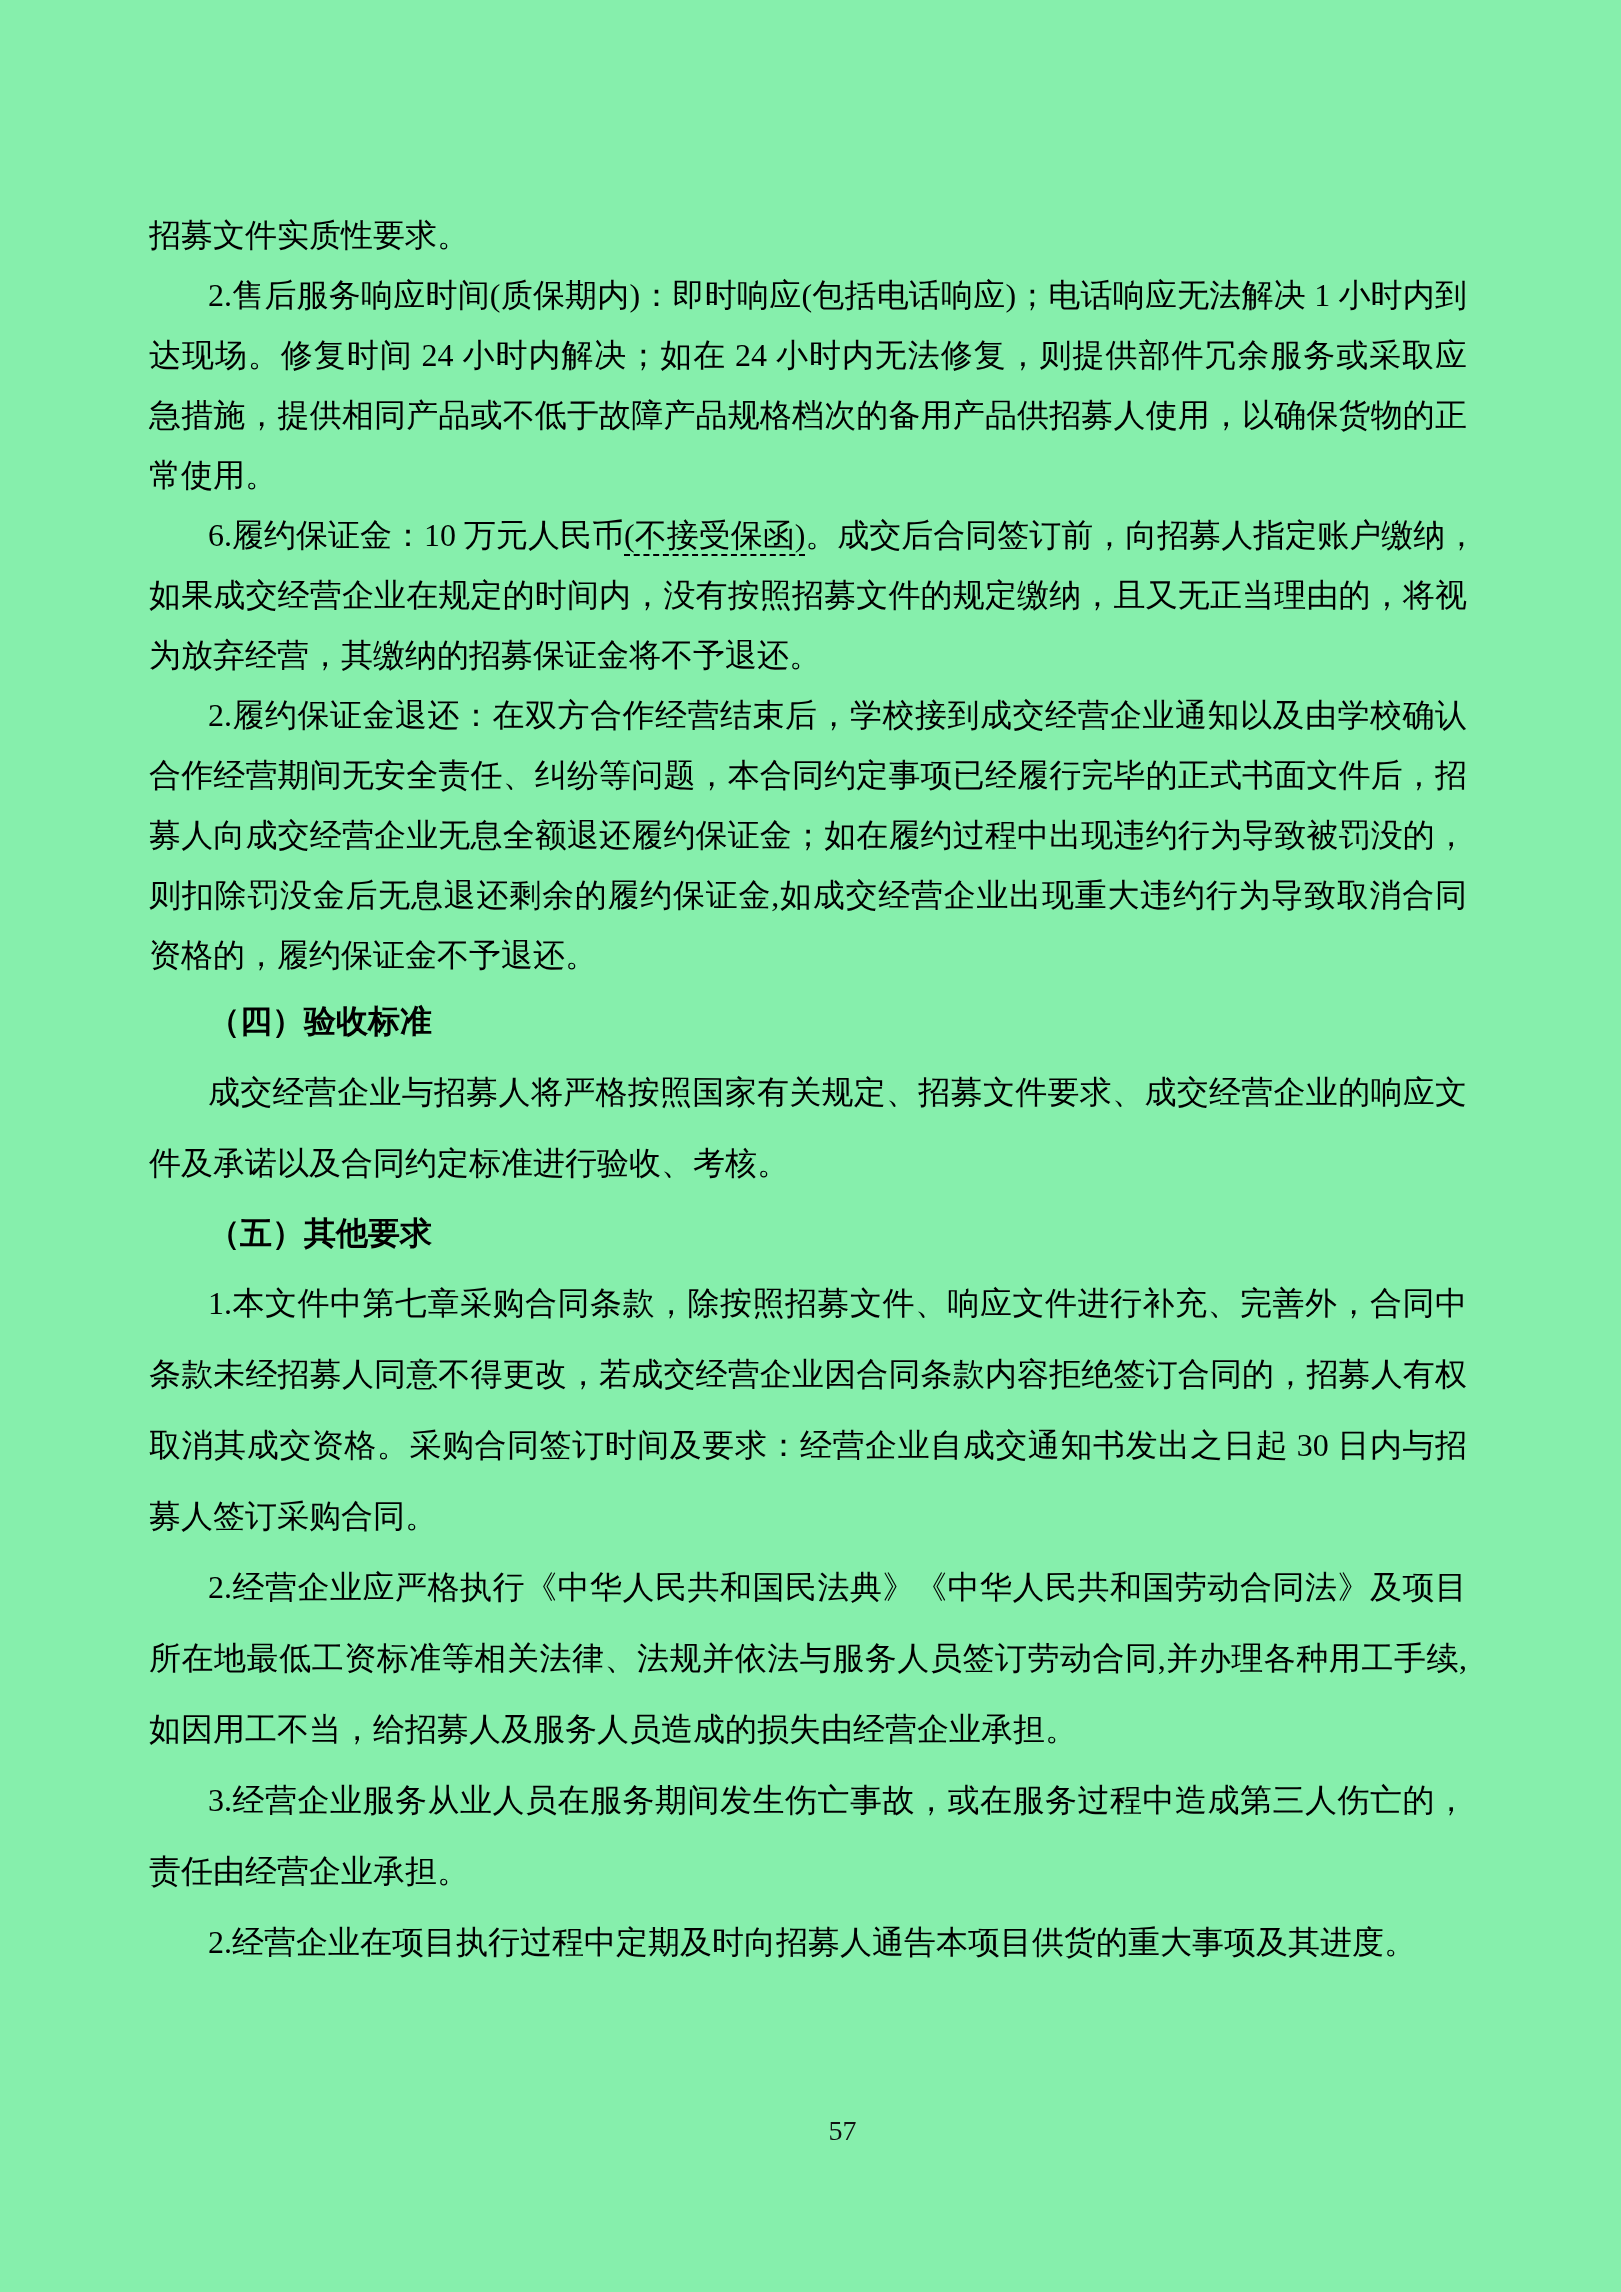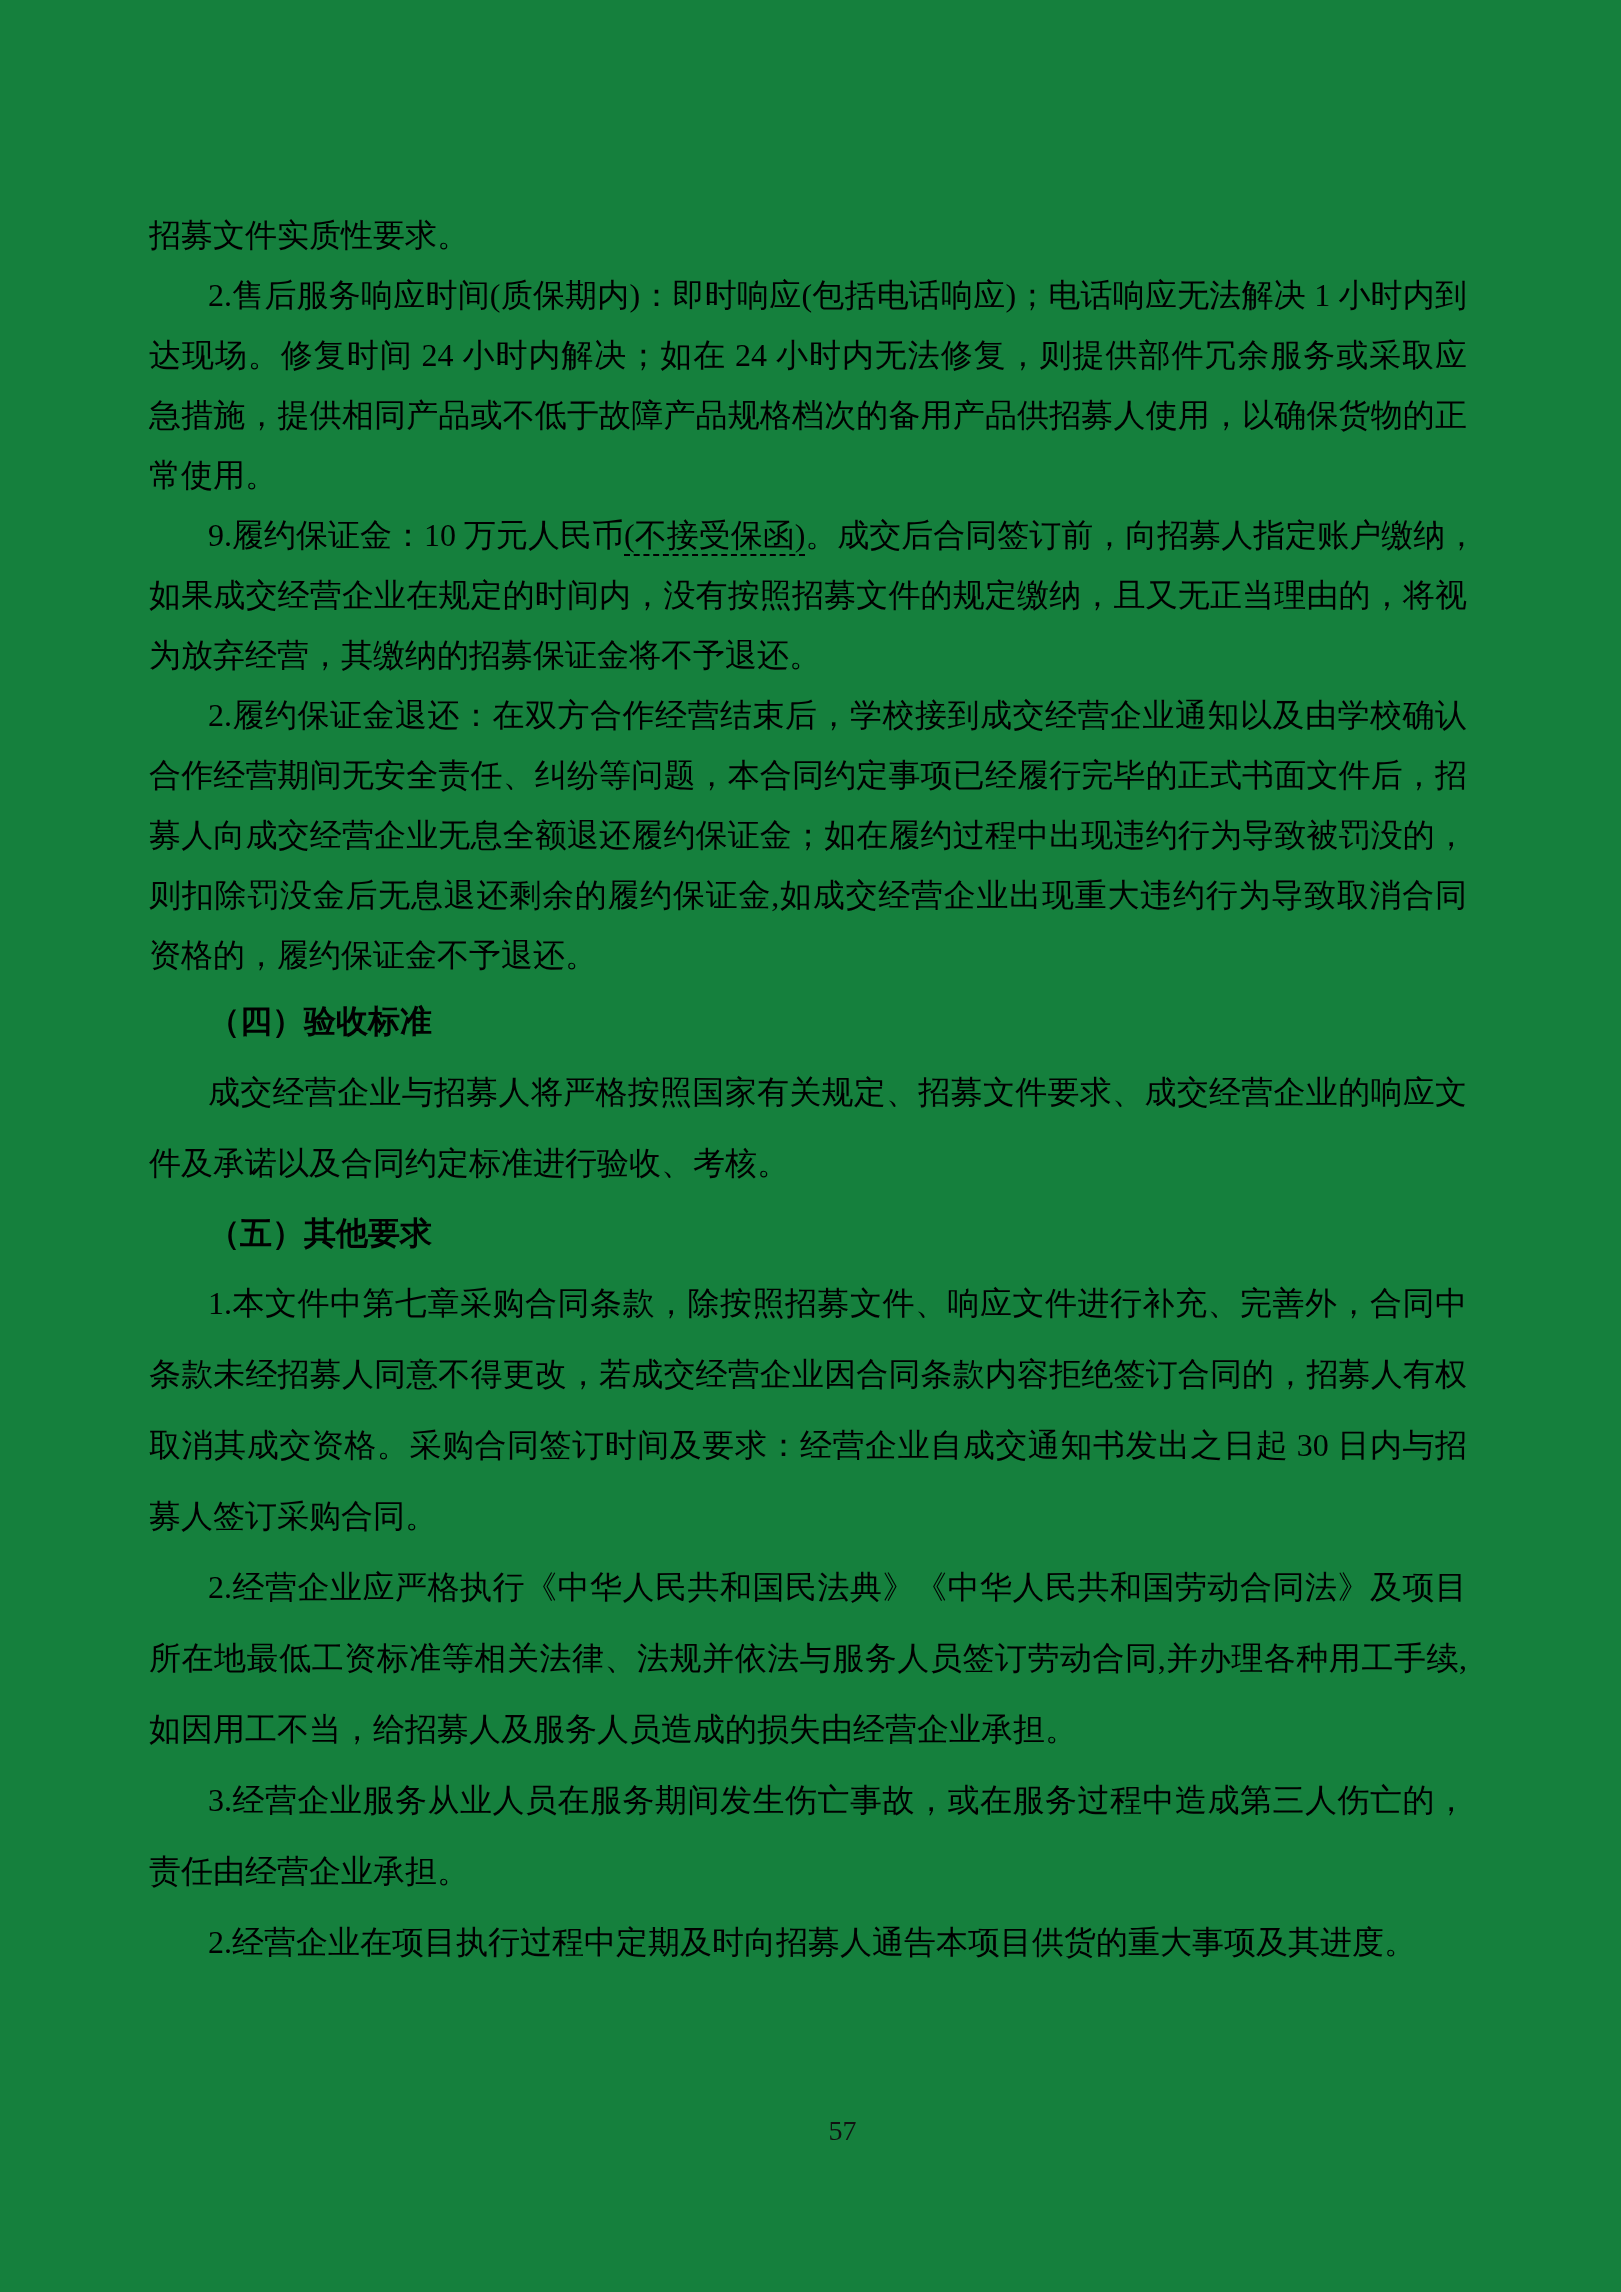--- a/index.html
+++ b/index.html
@@ -1,20 +1,20 @@
 <!DOCTYPE html>
 <html><head>
 <meta charset="utf-8">
 <style>
   html, body { margin: 0; padding: 0; background: #e8e8e8; }
   .page {
     position: relative;
     width: 1621px;
     height: 2293px;
-    background: #15803d;
+    background: #86efac;
     font-family: "Liberation Serif", "DejaVu Serif", serif;
     color: #000000;
     overflow: hidden;
   }
   .content {
     position: absolute;
     left: 149px;
     top: 205px;
     width: 1318px;
   }
@@ -55,21 +55,21 @@
   <div class="content">
 
     <p class="ln a">招募文件实质性要求。</p>
     <p class="ln a ind fill">2.售后服务响应时间(质保期内)：即时响应(包括电话响应)；电话响应无法解决 1 小时内到</p>
     <p class="ln a fill">达现场。修复时间 24 小时内解决；如在 24 小时内无法修复，则提供部件冗余服务或采取应</p>
     <p class="ln a fill">急措施，提供相同产品或不低于故障产品规格档次的备用产品供招募人使用，以确保货物的正</p>
     <p class="ln a">常使用。</p>
 
 
     <p class="ln a ind fill">
-      <span>9.履约保证金：10 万元人民币</span><span class="dashed">(不接受保函)</span><span>。成交后合同签订前，向招募人指定账户缴纳，</span>
+      <span>6.履约保证金：10 万元人民币</span><span class="dashed">(不接受保函)</span><span>。成交后合同签订前，向招募人指定账户缴纳，</span>
     </p>
     <p class="ln a fill">如果成交经营企业在规定的时间内，没有按照招募文件的规定缴纳，且又无正当理由的，将视</p>
     <p class="ln a">为放弃经营，其缴纳的招募保证金将不予退还。</p>
     <p class="ln a ind fill">2.履约保证金退还：在双方合作经营结束后，学校接到成交经营企业通知以及由学校确认</p>
     <p class="ln a fill">合作经营期间无安全责任、纠纷等问题，本合同约定事项已经履行完毕的正式书面文件后，招</p>
     <p class="ln a fill">募人向成交经营企业无息全额退还履约保证金；如在履约过程中出现违约行为导致被罚没的，</p>
     <p class="ln a fill">则扣除罚没金后无息退还剩余的履约保证金,如成交经营企业出现重大违约行为导致取消合同</p>
     <p class="ln a">资格的，履约保证金不予退还。</p>
 
     <h3 class="ln h4 ind head">（四）验收标准</h3>

